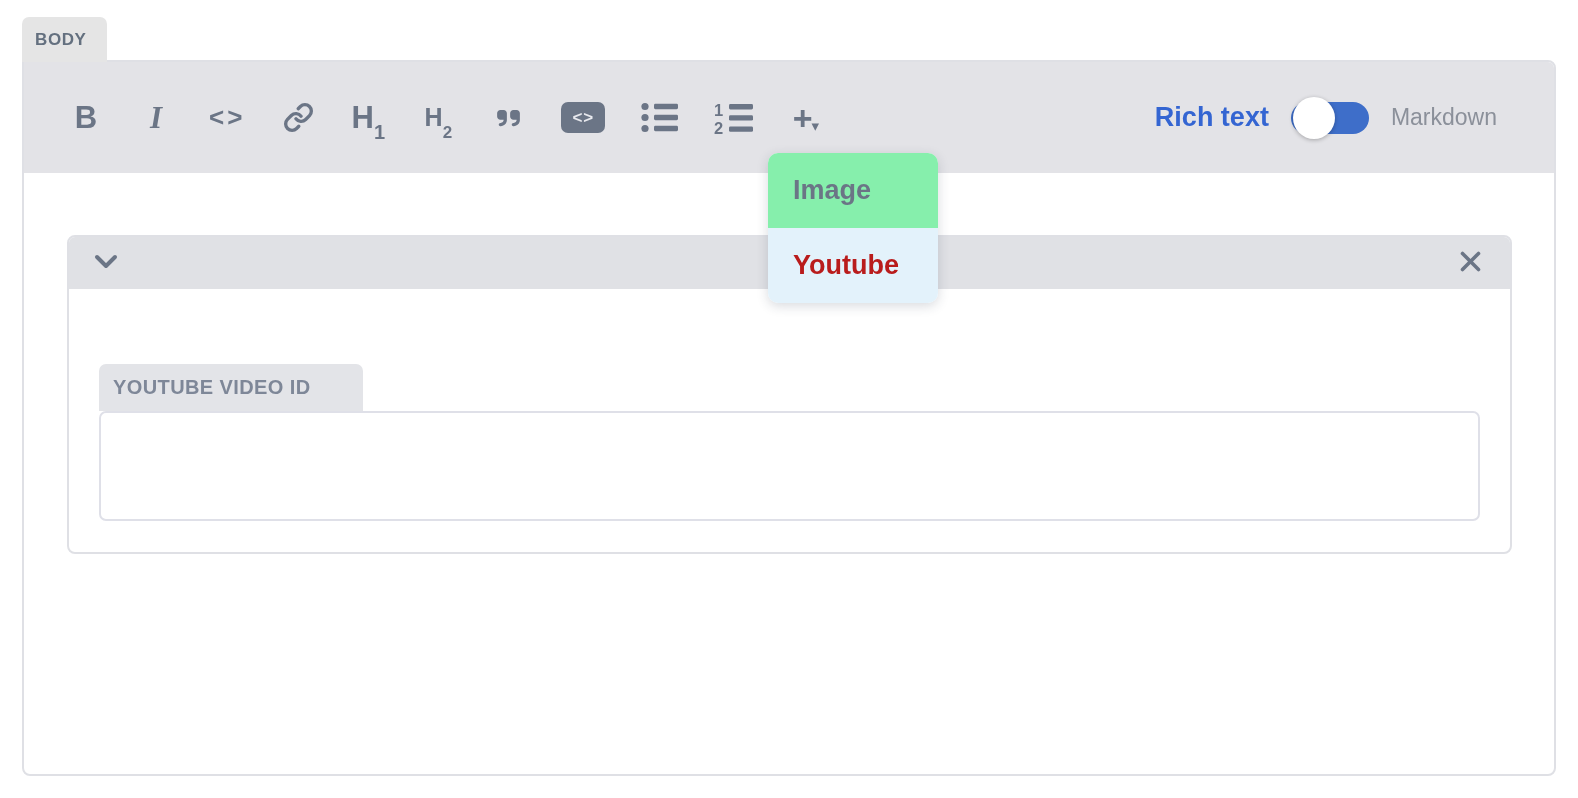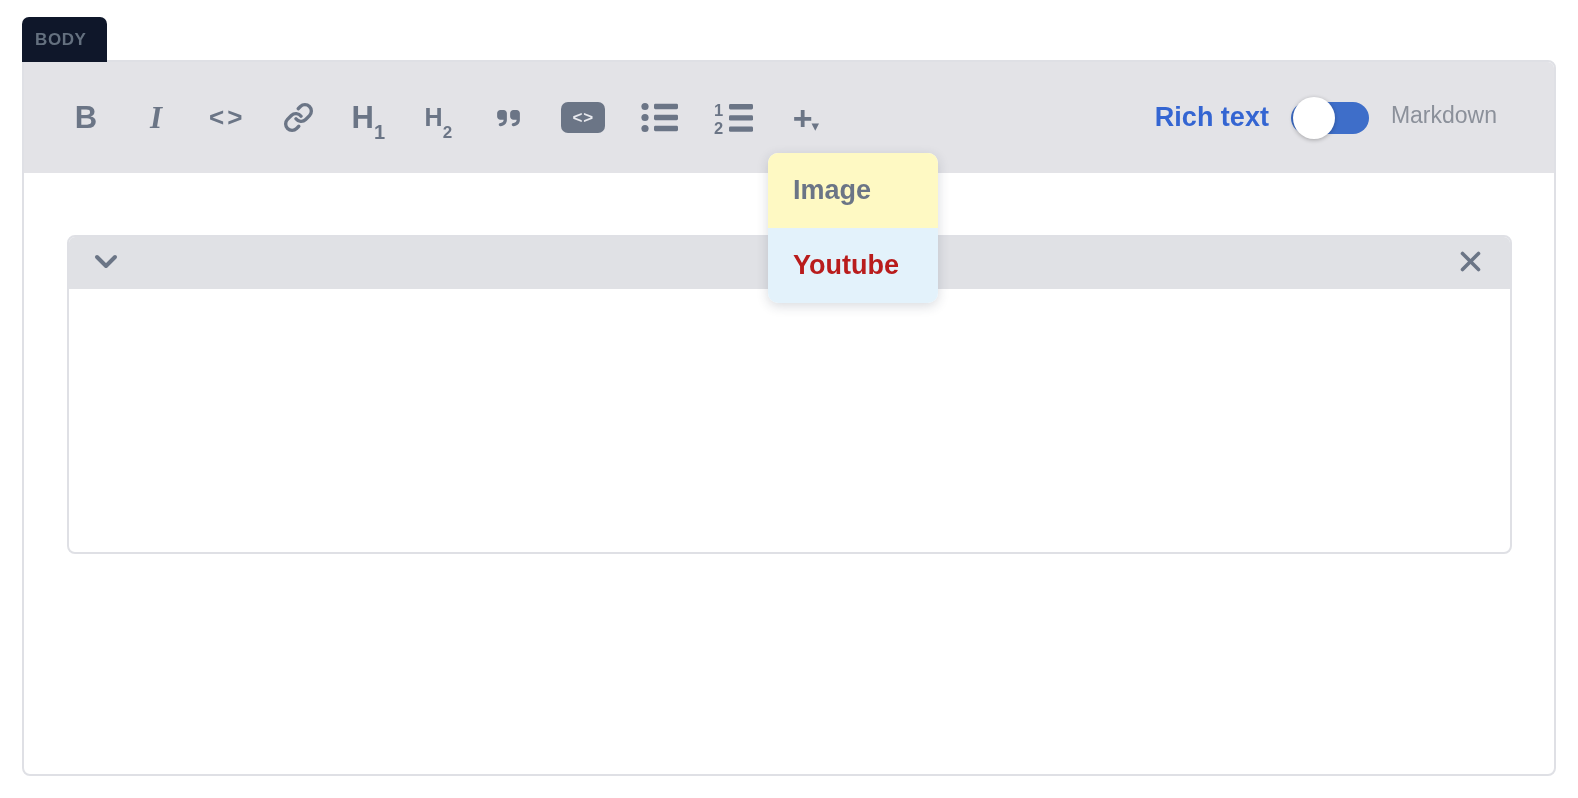--- a/index.html
+++ b/index.html
@@ -2,21 +2,21 @@
 <html><head>
 <meta charset="utf-8">
 <style>
   * { margin:0; padding:0; box-sizing:border-box; }
   html,body { width:1578px; height:798px; background:#ffffff;
     font-family:"Liberation Sans","DejaVu Sans",sans-serif; }
   body { position:relative; overflow:hidden; }
 
   
   .body-tab{ position:absolute; left:22px; top:17px; height:45px;
-    background:#0f172a; border-radius:7px 7px 0 0; display:flex; align-items:center;
+    background:#e5e5e5; border-radius:7px 7px 0 0; display:flex; align-items:center;
     padding:0 20px 0 13px; z-index:2; }
   .body-tab span{ color:#64707f; font-weight:bold; font-size:17px; letter-spacing:.6px; }
 
   
   .container{ position:absolute; left:22px; top:60px; width:1534px; height:716px;
     border:2px solid #dfe0e5; border-radius:0 8px 8px 8px; background:#fff; }
 
   
   .toolbar{ position:absolute; left:0; top:0; right:0; height:111px; background:#e3e3e7;
     border-radius:0 6px 0 0; display:flex; align-items:center; padding:0 57px 0 45px; }
@@ -29,21 +29,21 @@
   .g-code{ font-weight:bold; font-size:26px; letter-spacing:3px; color:#6b7586; }
   .h-letter{ font-weight:bold; font-size:31px; color:#6b7586; line-height:1; }
   .h-digit{ font-weight:bold; font-size:20px; color:#6b7586; line-height:1; align-self:flex-end; margin-bottom:2px; }
   .tb-h2 .h-letter{ font-size:25px; } .tb-h2 .h-digit{ font-size:17px; margin-bottom:3px; }
   .codeblock{ width:44px; height:31px; background:#6b7586; border-radius:7px; color:#e8e9ee;
     font-weight:bold; font-size:17px; letter-spacing:1px; display:flex; align-items:center; justify-content:center; }
   .g-plus{ font-weight:bold; font-size:34px; color:#6b7586; line-height:1; }
   .g-caret{ font-size:15px; color:#6b7586; position:relative; top:8px; left:-1px; }
 
   
-  .mode{ margin-left:auto; display:flex; }
+  .mode{ margin-left:auto; display:flex; align-items:center; }
   .mode-left{ color:#3465d2; font-weight:bold; font-size:27px; }
   .mode-right{ color:#8b909a; font-size:23px; }
   .switch{ position:relative; width:78px; height:32px; border-radius:16px; background:#3e6ec9;
     margin:0 22px 0 22px; cursor:pointer; }
   .knob{ position:absolute; left:2px; top:-5px; width:42px; height:42px; border-radius:50%;
     background:#fff; box-shadow:0 1px 4px rgba(0,0,0,.28); }
 
   
   .panel{ position:absolute; left:43px; top:173px; width:1445px; height:319px;
     border:2px solid #dfe0e5; border-radius:8px; background:#fff; }
@@ -56,21 +56,21 @@
     color:#7e8798; font-weight:bold; font-size:20px; letter-spacing:.4px; }
   .yt-input{ display:block; margin:0 30px; width:calc(100% - 60px); height:110px;
     border:2px solid #dfe0e8; border-radius:7px; background:#fff; resize:none;
     font-size:22px; padding:10px 14px; color:#444; outline:none;
     font-family:"Liberation Sans","DejaVu Sans",sans-serif; }
 
   
   .menu{ position:absolute; left:768px; top:153px; width:170px; border-radius:10px;
     background:#fff; box-shadow:0 3px 12px rgba(40,50,70,.18); overflow:hidden; z-index:20; }
   .menu-item{ height:75px; display:flex; align-items:center; padding-left:25px;
-    font-size:27px; font-weight:bold; color:#6b7586; background:#fef9c3; cursor:pointer; }
+    font-size:27px; font-weight:bold; color:#6b7586; background:#86efac; cursor:pointer; }
   .menu-item.selected{ background:#e3f2fb; color:#b91c1c; }
 </style>
 </head>
 <body>
 
 <div class="body-tab">
   <span>BODY</span>
 </div>
 
 <div class="container">
@@ -161,20 +161,26 @@
       </button>
       <button class="icon-btn">
         <span>
           <svg width="27" height="27" viewBox="0 0 27 27" fill="none" stroke="#6b7586" stroke-width="3.6" stroke-linecap="round">
             <line x1="5.5" y1="5.5" x2="21.5" y2="21.5"></line>
             <line x1="21.5" y1="5.5" x2="5.5" y2="21.5"></line>
           </svg>
         </span>
       </button>
     </div>
+    <div class="panel-body">
+      <div class="yt-label">
+        <span>YOUTUBE VIDEO ID</span>
+      </div>
+      <textarea class="yt-input" style=""></textarea>
+    </div>
   </div>
 
 </div>
 
 <div class="menu">
   <div class="menu-item">Image</div>
   <div class="menu-item selected">Youtube</div>
 </div>
 
 </body></html>

